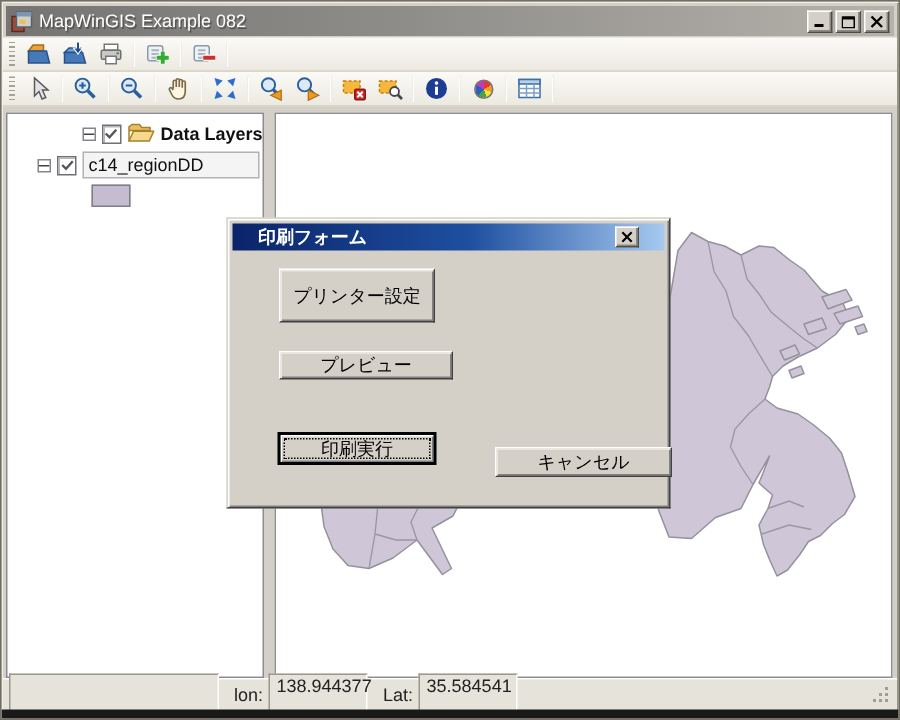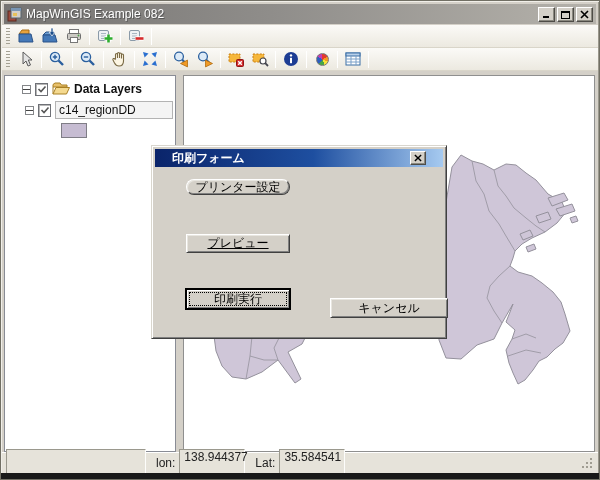--- a/index.html
+++ b/index.html
@@ -30,21 +30,21 @@
            background:conic-gradient(#e23a2e 0 60deg,#f59a23 60deg 110deg,#f7e23b 110deg 160deg,#46a546 160deg 220deg,#2d5fc1 220deg 300deg,#c23bb5 300deg 360deg);}
 
   
   .tree-panel{position:absolute;left:3px;top:74px;width:172px;bottom:27px;background:#fff;
               border:1px solid #898c95;font-size:12px;}
   .splitter{position:absolute;left:175px;top:74px;width:7px;bottom:27px;background:#d4d0c8;}
   .map-panel{position:absolute;left:182px;top:74px;right:4px;bottom:27px;background:#fff;
              border:1px solid #8f8f8f;overflow:hidden;}
 
   .trow{display:flex;align-items:center;gap:4px;}
-  .trow.root{margin:6px 0 0 17px;}
+  .trow.root{margin:6px 0 0 17px;justify-content:flex-end;}
   .trow.child{margin:5px 2px 0 20px;}
   .expander{width:9px;height:9px;background:#fff;border:1px solid #848689;flex:none;
             display:flex;align-items:center;justify-content:center;}
   .checkbox{width:13px;height:13px;background:#fff;border:1px solid #6e7076;
             box-shadow:inset 1px 1px 0 #b7b7b7;flex:none;display:flex;align-items:center;justify-content:center;}
   .root-label{font-weight:bold;font-size:12px;color:#111;}
   .layer-label-box{flex:1;border:1px solid #b3b3b3;background:#f4f4f4;padding:1px 3px;font-size:12px;color:#111;}
   .swatch{margin:4px 0 0 56px;width:26px;height:15px;background:#c6bcd2;border:1px solid #7f7d86;}
 
   
@@ -55,22 +55,22 @@
                 background:linear-gradient(90deg,#0a246a 0%,#1e4fa0 55%,#a6caf0 100%);
                 display:flex;align-items:center;padding:0 17px;}
   .dlg-title{color:#fff;font-weight:bold;font-size:12px;flex:1;}
   .dlg-close{width:16px;height:14px;background:#d4d0c8;padding:0;
              border:1px solid;border-color:#fff #4e4c47 #4e4c47 #fff;
              box-shadow:inset -1px -1px 0 #8a887f;display:flex;align-items:center;justify-content:center;}
   .btn{position:absolute;background:#d4d0c8;font-size:12px;color:#000;
        border:1px solid;border-color:#fff #404040 #404040 #fff;
        box-shadow:inset 1px 1px 0 #e8e6e0, inset -1px -1px 0 #808080;
        display:flex;align-items:center;justify-content:center;padding:0;}
-  .btn-printer{left:34px;top:33px;width:104px;height:16px;border-radius:10px;}
-  .btn-preview{left:34px;top:88px;width:104px;height:19px;text-decoration:underline;}
+  .btn-printer{left:34px;top:33px;width:104px;height:36px;}
+  .btn-preview{left:34px;top:88px;width:116px;height:19px;}
   .btn-print{left:33px;top:142px;width:106px;height:22px;border:2px solid #000;
              box-shadow:inset 1px 1px 0 #fff, inset -1px -1px 0 #808080;
              outline:1px dotted #000;outline-offset:-5px;}
   .btn-cancel{left:178px;top:152px;width:118px;height:20px;}
 
   
   .statusbar{position:absolute;left:1px;right:1px;bottom:6px;height:21px;background:#e6e3da;
              border-top:1px solid #fff;display:flex;align-items:center;padding:0 4px;font-size:12px;color:#222;}
   .sb-sunken{border:1px solid;border-color:#9a988d #fdfdfb #fdfdfb #9a988d;background:#e6e3da;height:28px;}
   .sb-long{width:140px;flex:none;}

